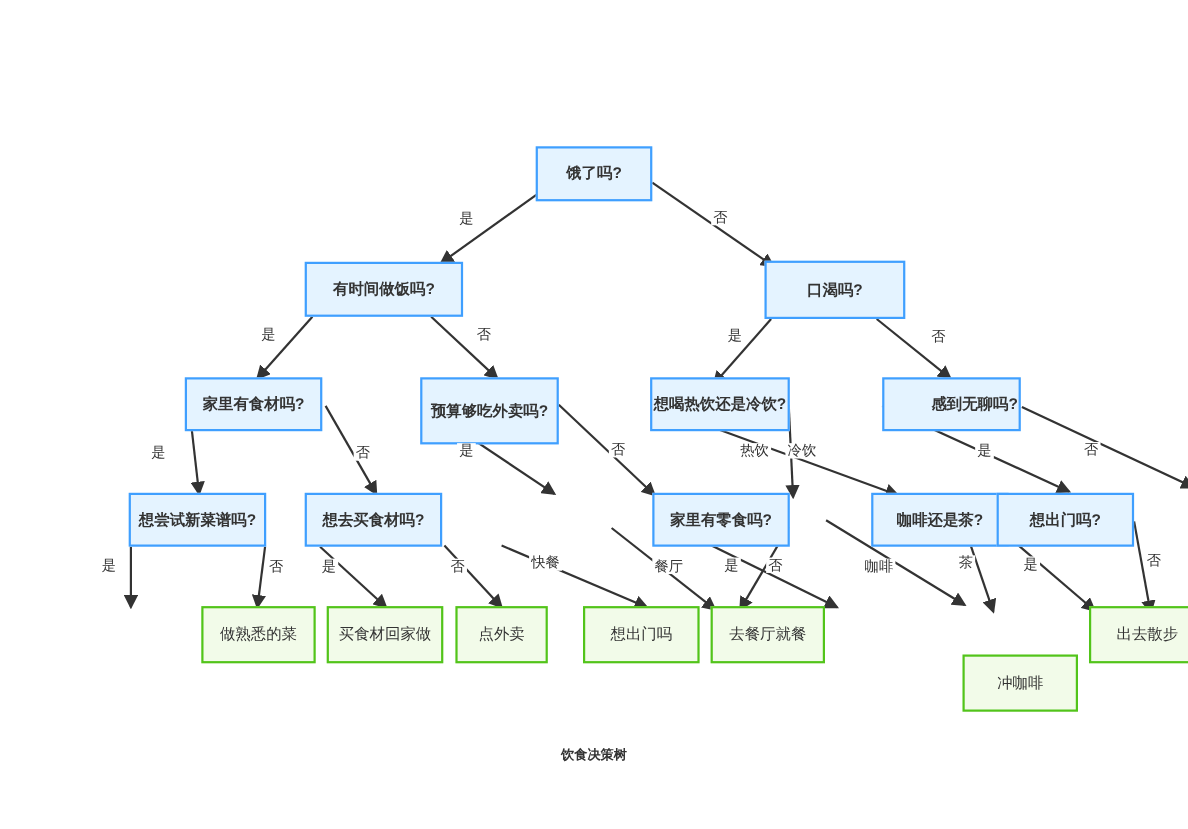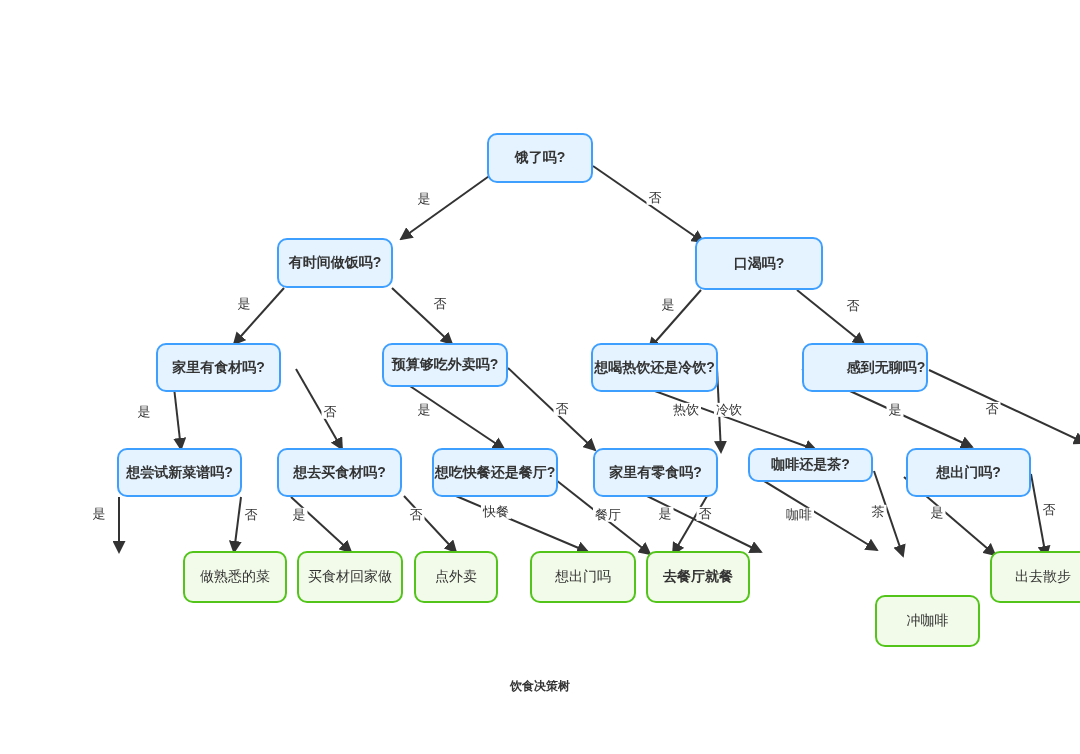--- a/index.html
+++ b/index.html
@@ -4,21 +4,21 @@
 <style>
   html,body{margin:0;padding:0;background:#fff;}
   .canvas{
     position:relative;width:1080px;height:754px;background:#ffffff;
     overflow:hidden;font-family:"Liberation Sans",sans-serif;
   }
   #edge-layer{position:absolute;left:0;top:0;width:1080px;height:754px;}
   #node-layer,#label-layer{position:absolute;left:0;top:0;width:100%;height:100%;pointer-events:none;}
   .node{
     position:absolute;box-sizing:border-box;display:flex;align-items:center;justify-content:center;
-    border-radius:10px;white-space:nowrap;color:var(--text-color);
+    border-radius:0;white-space:nowrap;color:var(--text-color);
   }
   .node.question{
     background:var(--q-fill);border:2px solid var(--q-border);
     font-weight:bold;font-size:14px;
   }
   .node.action{
     background:var(--a-fill);border:2px solid var(--a-border);
     font-weight:normal;font-size:14px;
   }
   .edge-label{
@@ -65,37 +65,36 @@
         <line x1="594" y1="470" x2="761" y2="552" stroke="#333333" stroke-width="2" marker-end="url(#arrowhead)"></line>
         <line x1="717" y1="479" x2="673" y2="554" stroke="#333333" stroke-width="2" marker-end="url(#arrowhead)"></line>
         <line x1="751" y1="473" x2="877" y2="550" stroke="#333333" stroke-width="2" marker-end="url(#arrowhead)"></line>
         <line x1="874" y1="471" x2="903" y2="556" stroke="#333333" stroke-width="2" marker-end="url(#arrowhead)"></line>
         <line x1="904" y1="477" x2="995" y2="555" stroke="#333333" stroke-width="2" marker-end="url(#arrowhead)"></line>
         <line x1="1031" y1="474" x2="1046" y2="557" stroke="#333333" stroke-width="2" marker-end="url(#arrowhead)"></line>
       </g>
   </svg>
   <div id="node-layer">
       <div class="node question" style="left: 487px; top: 133px; width: 106px; height: 50px;">饿了吗?</div>
-      <div class="node question" style="left: 277px; top: 238px; width: 116px; height: 50px;">有时间做饭吗?</div>
+      <div class="node question" style="left: 277px; top: 238px; width: 144px; height: 50px;">有时间做饭吗?</div>
       <div class="node question" style="left: 695px; top: 237px; width: 128px; height: 53px;">口渴吗?</div>
-      <div class="node question" style="left: 156px; top: 343px; width: 125px; height: 49px;">家里有食材吗?</div>
-      <div class="node question" style="left: 382px; top: 343px; width: 126px; height: 44px;">预算够吃外卖吗?</div>
+      <div class="node question" style="left: 168px; top: 343px; width: 125px; height: 49px;">家里有食材吗?</div>
+      <div class="node question" style="left: 382px; top: 343px; width: 126px; height: 61px;">预算够吃外卖吗?</div>
       <div class="node question" style="left: 591px; top: 343px; width: 127px; height: 49px;">想喝热饮还是冷饮?</div>
       <div class="node question" style="left: 802px; top: 343px; width: 126px; height: 49px; padding-left: 42px;">感到无聊吗?</div>
       <div class="node question" style="left: 117px; top: 448px; width: 125px; height: 49px;">想尝试新菜谱吗?</div>
       <div class="node question" style="left: 277px; top: 448px; width: 125px; height: 49px;">想去买食材吗?</div>
-      <div class="node question" style="left: 432px; top: 448px; width: 126px; height: 49px;">想吃快餐还是餐厅?</div>
       <div class="node question" style="left: 593px; top: 448px; width: 125px; height: 49px;">家里有零食吗?</div>
-      <div class="node question" style="left: 748px; top: 448px; width: 125px; height: 34px;">咖啡还是茶?</div>
+      <div class="node question" style="left: 792px; top: 448px; width: 125px; height: 49px;">咖啡还是茶?</div>
       <div class="node question" style="left: 906px; top: 448px; width: 125px; height: 49px;">想出门吗?</div>
       <div class="node action" style="left: 183px; top: 551px; width: 104px; height: 52px;">做熟悉的菜</div>
       <div class="node action" style="left: 297px; top: 551px; width: 106px; height: 52px;">买食材回家做</div>
       <div class="node action" style="left: 414px; top: 551px; width: 84px; height: 52px;">点外卖</div>
       <div class="node action" style="left: 530px; top: 551px; width: 106px; height: 52px;">想出门吗</div>
-      <div class="node action" style="left: 646px; top: 551px; width: 104px; height: 52px; font-weight: bold;">去餐厅就餐</div>
+      <div class="node action" style="left: 646px; top: 551px; width: 104px; height: 52px;">去餐厅就餐</div>
       <div class="node action" style="left: 875px; top: 551px; width: 105px; height: 52px; margin-top: 44px;">冲咖啡</div>
       <div class="node action" style="left: 990px; top: 551px; width: 106px; height: 52px;">出去散步</div>
     </div>
   <div id="label-layer">
       <div class="edge-label" style="left: 424px; top: 199px;">是</div>
       <div class="edge-label" style="left: 655px; top: 198px;">否</div>
       <div class="edge-label" style="left: 244px; top: 304px;">是</div>
       <div class="edge-label" style="left: 440px; top: 304px;">否</div>
       <div class="edge-label" style="left: 668px; top: 305px;">是</div>
       <div class="edge-label" style="left: 853px; top: 306px;">否</div>

